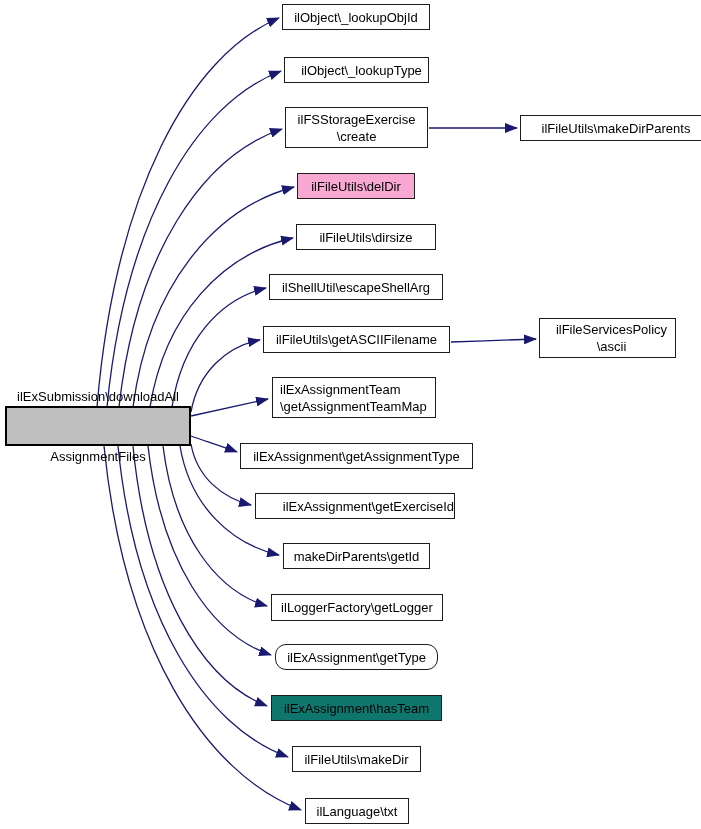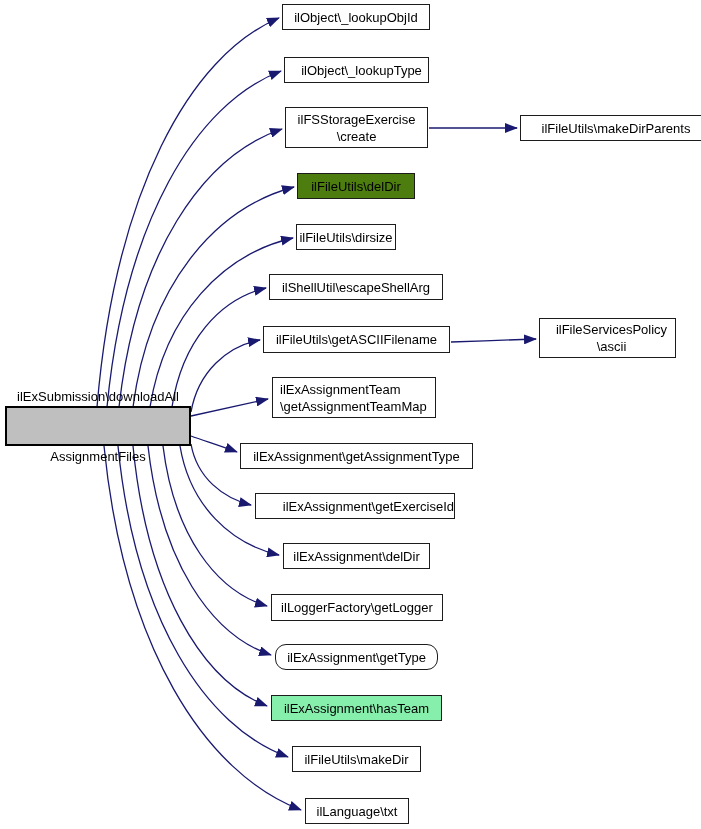--- a/index.html
+++ b/index.html
@@ -57,25 +57,25 @@
 
   <div class="node" style="left: 284px; top: 57px; width: 145px; height: 26px; background: rgb(255, 255, 255); border-color: rgb(28, 28, 28); padding-left: 10px;">
     <span>ilObject\_lookupType</span>
   </div>
 
   <div class="node" style="left: 285px; top: 107px; width: 143px; height: 41px; background: rgb(255, 255, 255); border-color: rgb(28, 28, 28);">
     <span>ilFSStorageExercise</span>
     <span>\create</span>
   </div>
 
-  <div class="node" style="left: 297px; top: 173px; width: 118px; height: 26px; background: #4d7c0f; border-color: rgb(28, 28, 28);">
+  <div class="node" style="left: 297px; top: 173px; width: 118px; height: 26px; background: #f9a8d4; border-color: rgb(28, 28, 28);">
     <span>ilFileUtils\delDir</span>
   </div>
 
-  <div class="node" style="left: 296px; top: 224px; width: 100px; height: 26px; background: rgb(255, 255, 255); border-color: rgb(28, 28, 28);">
+  <div class="node" style="left: 296px; top: 224px; width: 140px; height: 26px; background: rgb(255, 255, 255); border-color: rgb(28, 28, 28);">
     <span>ilFileUtils\dirsize</span>
   </div>
 
   <div class="node" style="left: 269px; top: 274px; width: 174px; height: 26px; background: rgb(255, 255, 255); border-color: rgb(28, 28, 28);">
     <span>ilShellUtil\escapeShellArg</span>
   </div>
 
   <div class="node" style="left: 263px; top: 326px; width: 187px; height: 27px; background: rgb(255, 255, 255); border-color: rgb(28, 28, 28);">
     <span>ilFileUtils\getASCIIFilename</span>
   </div>
@@ -87,32 +87,32 @@
 
   <div class="node" style="left: 240px; top: 443px; width: 233px; height: 26px; background: rgb(255, 255, 255); border-color: rgb(28, 28, 28);">
     <span>ilExAssignment\getAssignmentType</span>
   </div>
 
   <div class="node" style="left: 255px; top: 493px; width: 200px; height: 26px; background: rgb(255, 255, 255); border-color: rgb(28, 28, 28); align-items: flex-end;">
     <span>ilExAssignment\getExerciseId</span>
   </div>
 
   <div class="node" style="left: 283px; top: 543px; width: 147px; height: 26px; background: rgb(255, 255, 255); border-color: rgb(28, 28, 28);">
-    <span>ilExAssignment\delDir</span>
+    <span>makeDirParents\getId</span>
   </div>
 
   <div class="node" style="left: 271px; top: 594px; width: 172px; height: 27px; background: rgb(255, 255, 255); border-color: rgb(28, 28, 28);">
     <span>ilLoggerFactory\getLogger</span>
   </div>
 
   <div class="node" style="left: 275px; top: 644px; width: 163px; height: 26px; background: rgb(255, 255, 255); border-color: rgb(28, 28, 28); border-radius: 11px;">
     <span>ilExAssignment\getType</span>
   </div>
 
-  <div class="node" style="left: 271px; top: 695px; width: 171px; height: 26px; background: #86efac; border-color: rgb(28, 28, 28);">
+  <div class="node" style="left: 271px; top: 695px; width: 171px; height: 26px; background: #0f766e; border-color: rgb(28, 28, 28);">
     <span>ilExAssignment\hasTeam</span>
   </div>
 
   <div class="node" style="left: 292px; top: 746px; width: 129px; height: 26px; background: rgb(255, 255, 255); border-color: rgb(28, 28, 28);">
     <span>ilFileUtils\makeDir</span>
   </div>
 
   <div class="node" style="left: 305px; top: 798px; width: 104px; height: 26px; background: rgb(255, 255, 255); border-color: rgb(28, 28, 28);">
     <span>ilLanguage\txt</span>
   </div>

